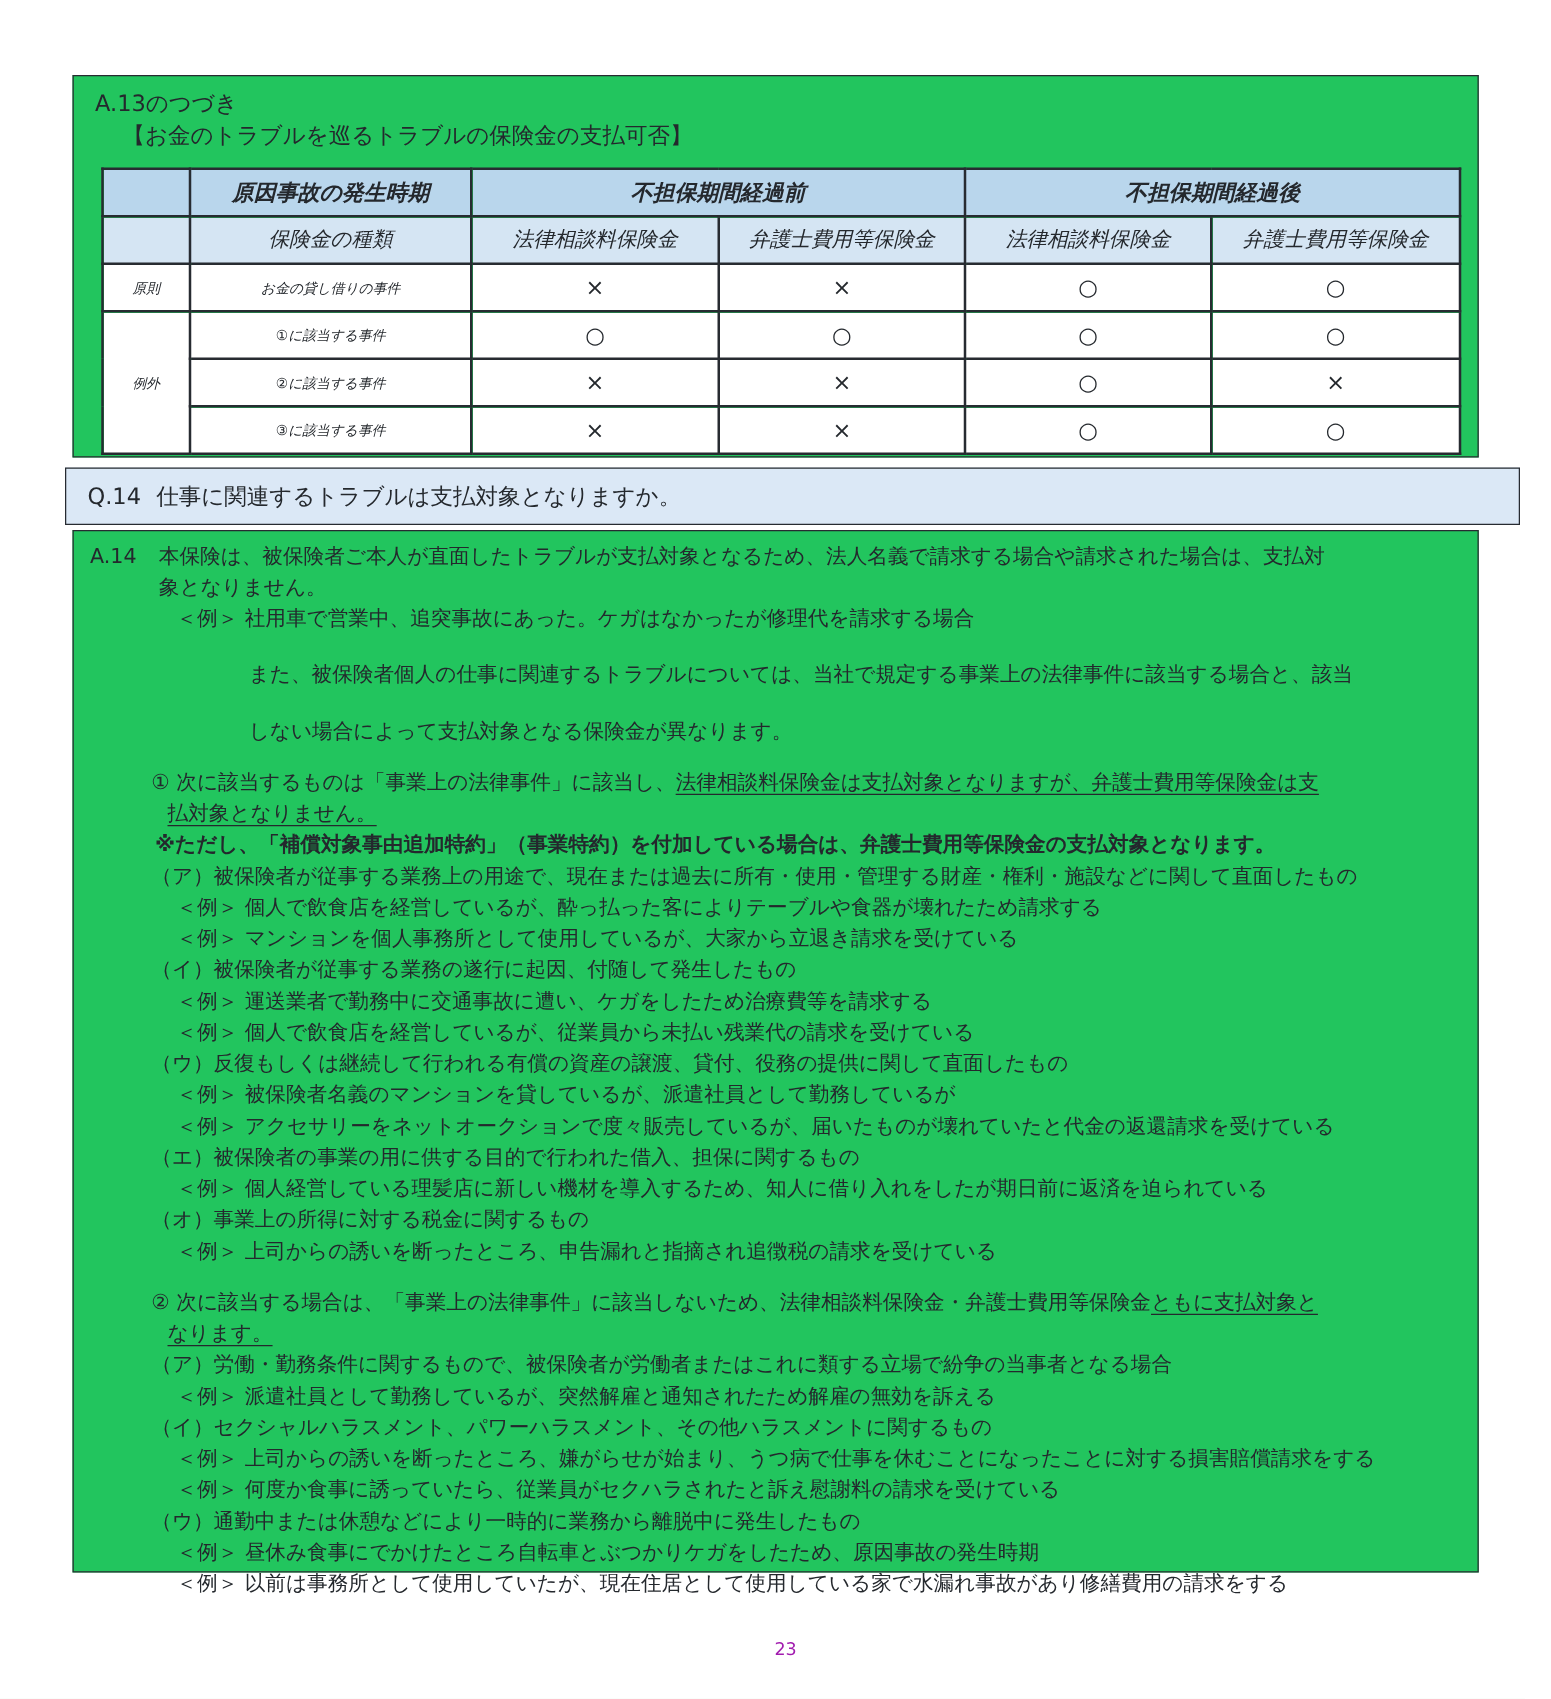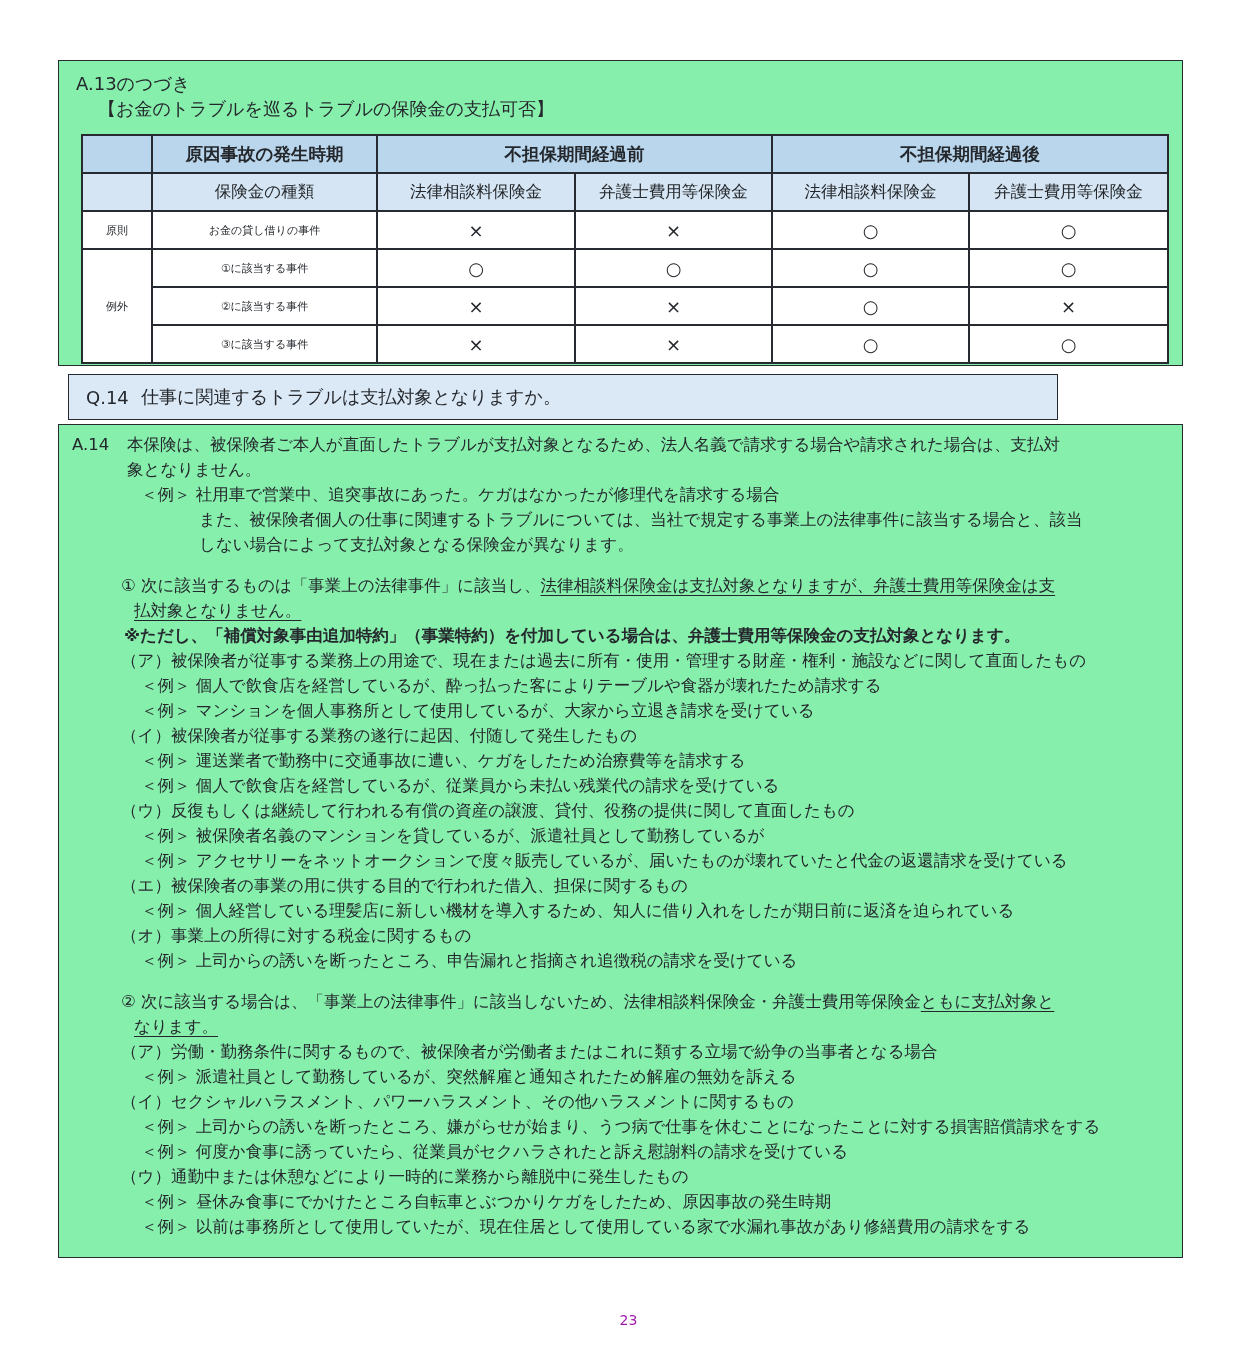--- a/index.html
+++ b/index.html
@@ -20,67 +20,68 @@
     width:1241px;
     height:1359px;
     background:#ffffff;
     overflow:hidden;
   }
   .box{
     position:absolute;
     left:58px;
     width:1125px;
     border:1.6px solid var(--border);
-    background:#86efac;
+    background:#22c55e;
   }
   
   .a13-box{ top:60px; height:306px; padding:10px 0 0 17px; }
   .a13-title{ font-size:18px; line-height:25px; }
   .a13-subtitle{ font-size:18px; line-height:25px; padding-left:22px; }
   table{
     border-collapse:collapse;
     table-layout:fixed;
     width:1086px;
     margin:13px 0 0 5px;
   }
   th,td{
     border:2px solid var(--border);
     text-align:center;
     vertical-align:middle;
     overflow:hidden;
     white-space:nowrap;
+    font-style:italic;
   }
   .hrow1 th{ background:var(--hblue1); font-weight:bold; height:38px; font-size:17.5px; }
   .hrow2 th{ background:var(--hblue2); font-weight:normal; height:38px; font-size:16.5px; }
   tbody td{ height:38px; font-size:11px; background:#fff; }
   td.vcell{ font-size:18px; }
   
   .qband{
     position:absolute;
-    left:68px; top:374px;
-    width:990px; height:46px;
+    left:52px; top:374px;
+    width:1164px; height:46px;
     background:var(--qblue);
     border:1.6px solid var(--border);
     display:flex;
     align-items:center;
     font-size:18px;
   }
   .qlabel{ margin-left:17px; width:55px; display:inline-block; }
   
   .answer-box{ top:424px; height:834px; padding-top:7px; }
   .line{
     font-size:16.5px;
     line-height:25px;
     white-space:nowrap;
   }
   .spacer{ height:16px; }
   .line.body-first{ padding-left:13px; }
   .line.body{ padding-left:68px; }
   .line.ex{ padding-left:82px; }
-  .line.excont{ padding-left:140px; }
+  .line.excont{ padding-left:140px;margin-top:20px; }
   .line.num{ padding-left:62px; }
   .line.note{ padding-left:65px; }
   .line.numcont{ padding-left:75px; }
   .ans-label{ display:inline-block; width:55px; }
   .u{ text-decoration:underline; text-underline-offset:4px; text-decoration-thickness:1.3px; }
   .b{ font-weight:bold; }
   
   .page-number{
     position:absolute;
     left:0; right:0;

